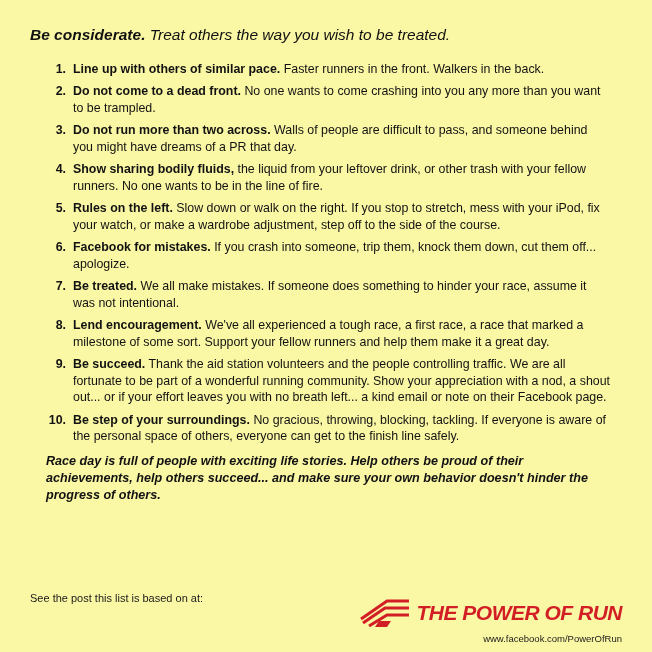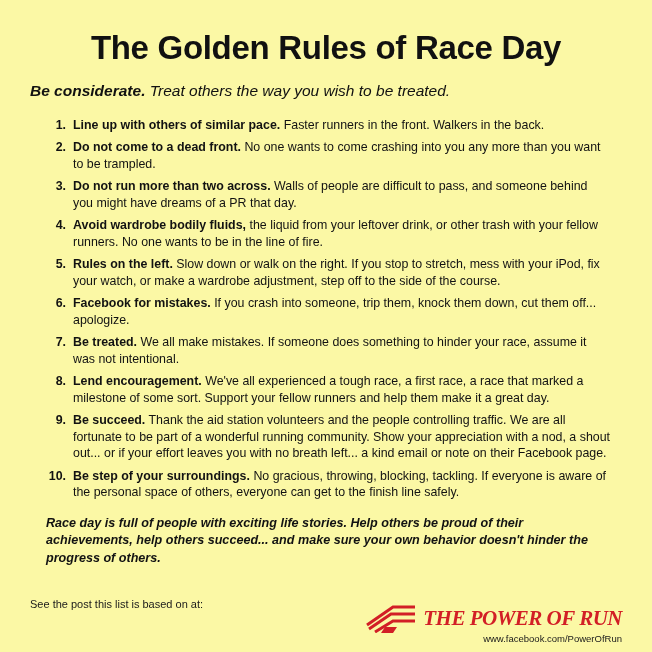--- a/index.html
+++ b/index.html
@@ -64,21 +64,21 @@
     top: 0;
     width: 20px;
     text-align: right;
     font-weight: bold;
     font-size: 12.4px;
   }
   ol.rules li .lead {
     font-weight: bold;
   }
   .closing {
-    margin: 14px 14px 0 16px;
+    margin: 8px 14px 0 16px;
     font-size: 12.6px;
     font-style: italic;
     font-weight: bold;
     line-height: 1.38;
     color: #121212;
   }
   .footer {
     position: absolute;
     left: 0;
     right: 0;
@@ -103,65 +103,64 @@
   }
   .footer-right {
     text-align: right;
     padding-top: 6px;
   }
   .logo-row {
     display: flex;
     align-items: center;
     justify-content: flex-end;
     gap: 6px;
-    font-family: Liberation Serif, serif;
   }
   .logo-mark {
     width: 54px;
     height: 30px;
     position: relative;
     flex: 0 0 auto;
   }
   .logo-text {
     font-size: 21px;
     font-weight: bold;
     font-style: italic;
     color: #d21f26;
     letter-spacing: -0.5px;
     line-height: 1;
     white-space: nowrap;
   }
   .fb {
+    margin-top: 6px;
     font-size: 9.5px;
     color: #1a1a1a;
   }
 </style>
 </head>
 <body>
 
 <div class="poster">
 
-  <div class="title">The Golden Rules of Race Day</div>
 
   <div class="subtitle">
     <span class="lead">Be considerate.</span><span class="rest"> Treat others the way you wish to be treated.</span>
   </div>
 
   <ol class="rules">
     <li>
       <span class="num">1.</span><span class="lead">Line up with others of similar pace.</span><span> Faster runners in the front. Walkers in the back.</span>
     </li>
     <li>
       <span class="num">2.</span><span class="lead">Do not come to a dead front.</span><span> No one wants to come crashing into you any more than you want to be trampled.</span>
     </li>
     <li>
       <span class="num">3.</span><span class="lead">Do not run more than two across.</span><span> Walls of people are difficult to pass, and someone behind you might have dreams of a PR that day.</span>
     </li>
     <li>
-      <span class="num">4.</span><span class="lead">Avoid wardrobe bodily fluids,</span><span> the liquid from your leftover drink, or other trash with your fellow runners. No one wants to be in the line of fire.</span>
+      <span class="num">4.</span><span class="lead">Show sharing bodily fluids,</span><span> the liquid from your leftover drink, or other trash with your fellow runners. No one wants to be in the line of fire.</span>
     </li>
     <li>
       <span class="num">5.</span><span class="lead">Rules on the left.</span><span> Slow down or walk on the right.  If you stop to  stretch, mess with your iPod, fix your watch, or make a wardrobe adjustment, step off to the side of the course.</span>
     </li>
     <li>
       <span class="num">6.</span><span class="lead">Facebook for mistakes.</span><span>  If you crash into someone, trip them, knock them down, cut them off... apologize.</span>
     </li>
     <li>
       <span class="num">7.</span><span class="lead">Be treated.</span><span> We all make mistakes. If someone does something to hinder your race, assume it was not intentional.</span>
     </li>

